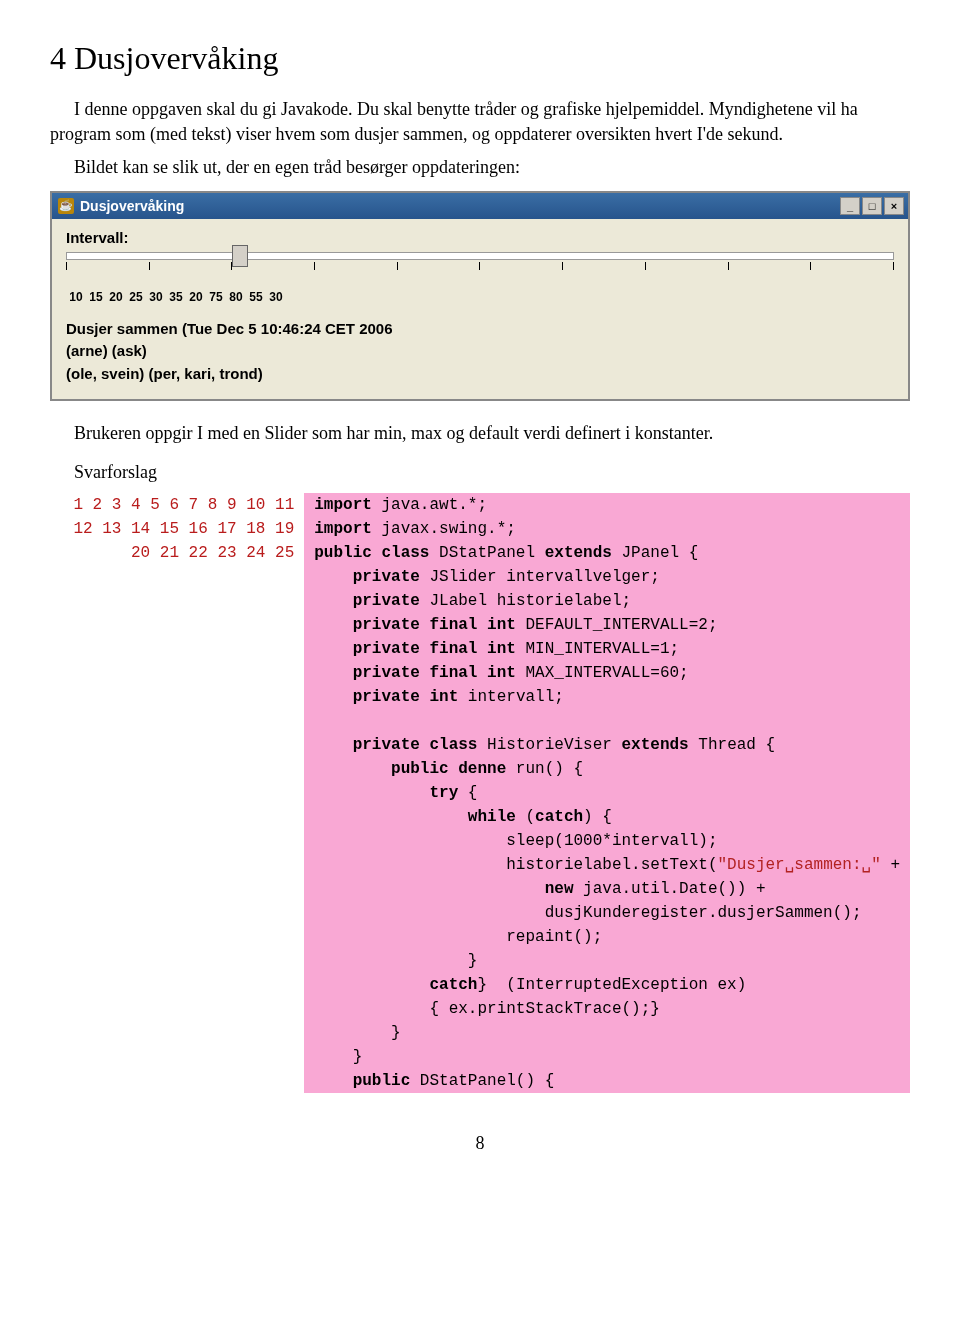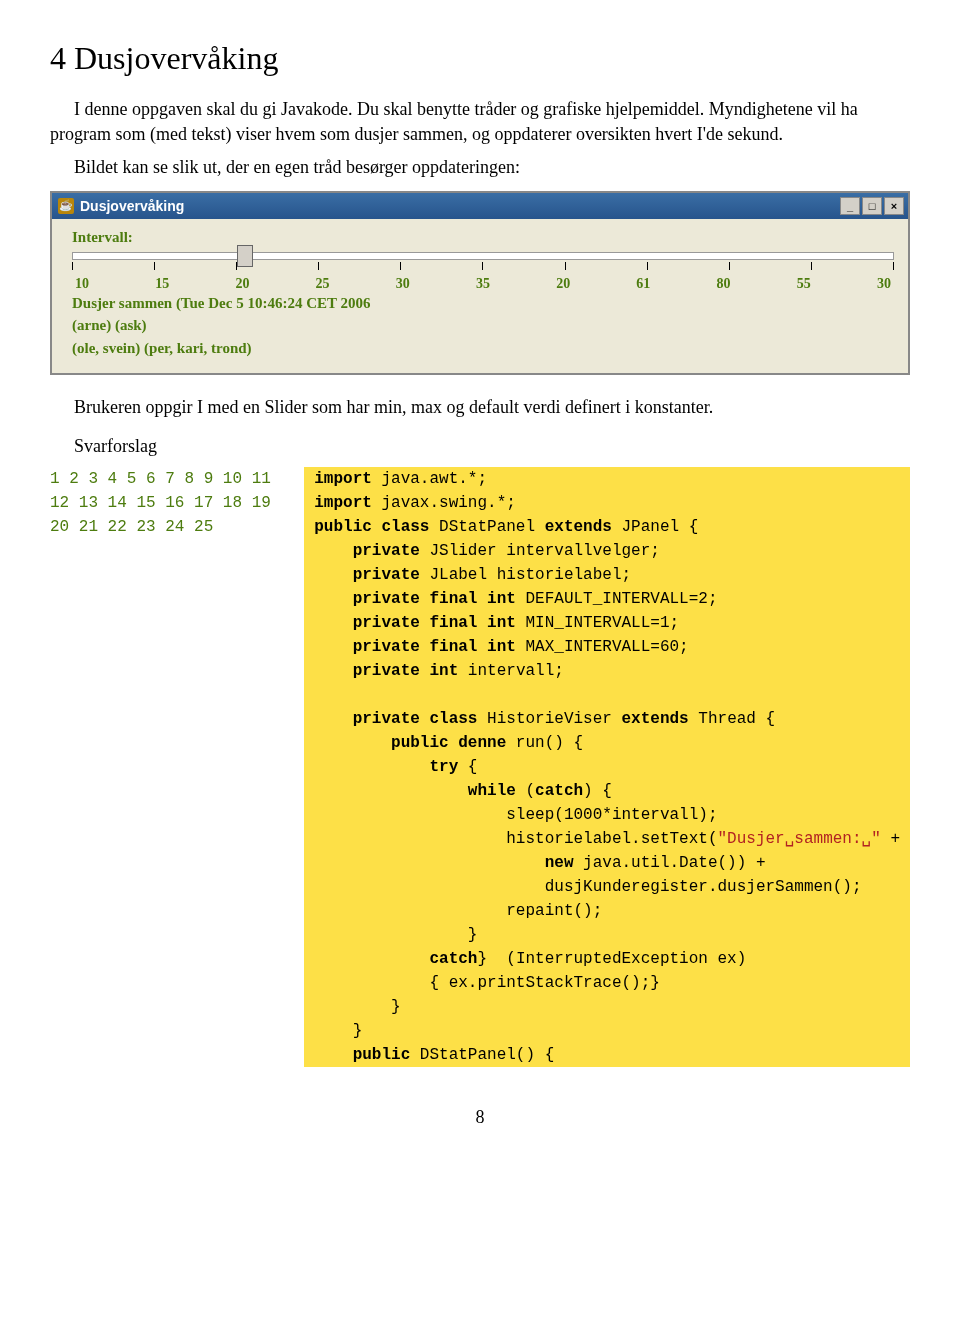--- a/index.html
+++ b/index.html
@@ -4,35 +4,35 @@
 <style>
 body{margin:0;padding:40px 50px;font-family:"Times New Roman",serif;font-size:18px;color:#000;background:#fff;width:860px}
 h1{font-size:32px;font-weight:normal;margin:0 0 20px 0}
 p{margin:0 0 8px 0;line-height:1.4}
 .indent{text-indent:24px}
 .window{border:2px solid #888;margin:10px 0 20px 0;background:#ece9d8}
 .titlebar{display:flex;align-items:center;background:linear-gradient(#3a6ea5,#27548c);color:#fff;font-family:Tahoma,Arial,sans-serif;font-size:14px;font-weight:bold;padding:4px 4px 4px 6px}
 .titlebar .ticon{width:16px;height:16px;margin-right:6px;background:#b8860b;border-radius:2px;display:flex;align-items:center;justify-content:center;font-size:11px;color:#fff}
 .titlebar .ttext{flex:1}
 .winbtn{background:#d4d0c8;border:1px solid #888;color:#000;width:18px;height:16px;margin-left:2px;display:flex;align-items:center;justify-content:center;font-size:11px;font-family:Arial;cursor:pointer}
-.wcontent{padding:10px 14px 14px 20px;font-family:Liberation Serif, serif;font-size:15px;font-weight:bold;color:#4d7c0f}
+.wcontent{padding:10px 14px 14px 14px;font-family:Liberation Sans, sans-serif;font-size:15px;font-weight:bold;color:#000000}
 .slabel{margin-bottom:6px}
 .slider-row{display:flex;align-items:center;margin:4px 0 2px 0}
 .track{position:relative;flex:1;height:6px;background:#fff;border:1px solid #999}
 .thumb{position:absolute;width:14px;height:20px;background:#d4d0c8;border:1px solid #666;top:-8px;left:20%;cursor:pointer}
 .ticks{position:relative;height:10px;margin-top:2px}
 .tickrow{display:flex;justify-content:space-between}
 .tick{width:1px;height:8px;background:#000}
-.ticklabels{display:flex;justify-content:space-between;font-size:14px;margin-top:4px}
+.ticklabels{display:flex;font-size:12px;margin-top:18px}
 .ticklabels span{width:20px;text-align:center}
-.status{line-height:1.5}
+.status{margin-top:14px;line-height:1.5}
 .svar{font-weight:normal;margin:14px 0 8px 24px}
 .codewrap{display:flex;font-family:"Courier New",monospace;font-size:16px;line-height:1.5}
-.gutter{text-align:left;padding:0 10px 0 0;color:#4d7c0f;user-select:none}
-.code{background:#fde047;padding:0 10px;flex:1;white-space:pre}
+.gutter{text-align:right;padding:0 10px 0 0;color:#b91c1c;user-select:none}
+.code{background:#f9a8d4;padding:0 10px;flex:1;white-space:pre}
 .kw{font-weight:bold;color:#000}
 .s1{color:#b22222}
 .pagenum{text-align:center;margin-top:40px;font-size:18px}
 </style>
 </head>
 <body>
 
 <h1>4  Dusjovervåking</h1>
 
 <p class="indent">I denne oppgaven skal du gi Javakode. Du skal benytte tråder og grafiske hjelpemiddel. Myndighetene vil ha program som (med tekst) viser hvem som dusjer sammen, og oppdaterer oversikten hvert I'de sekund.</p>
@@ -67,21 +67,21 @@
         <div class="tick"></div>
     </div>
     <div class="ticklabels">
       <span>10</span>
         <span>15</span>
         <span>20</span>
         <span>25</span>
         <span>30</span>
         <span>35</span>
         <span>20</span>
-        <span>61</span>
+        <span>75</span>
         <span>80</span>
         <span>55</span>
         <span>30</span>
     </div>
     <div class="status">
       <div>Dusjer sammen (Tue Dec  5 10:46:24 CET 2006</div>
       <div>(arne) (ask)</div>
       <div>(ole, svein) (per, kari, trond)</div>
     </div>
   </div>

